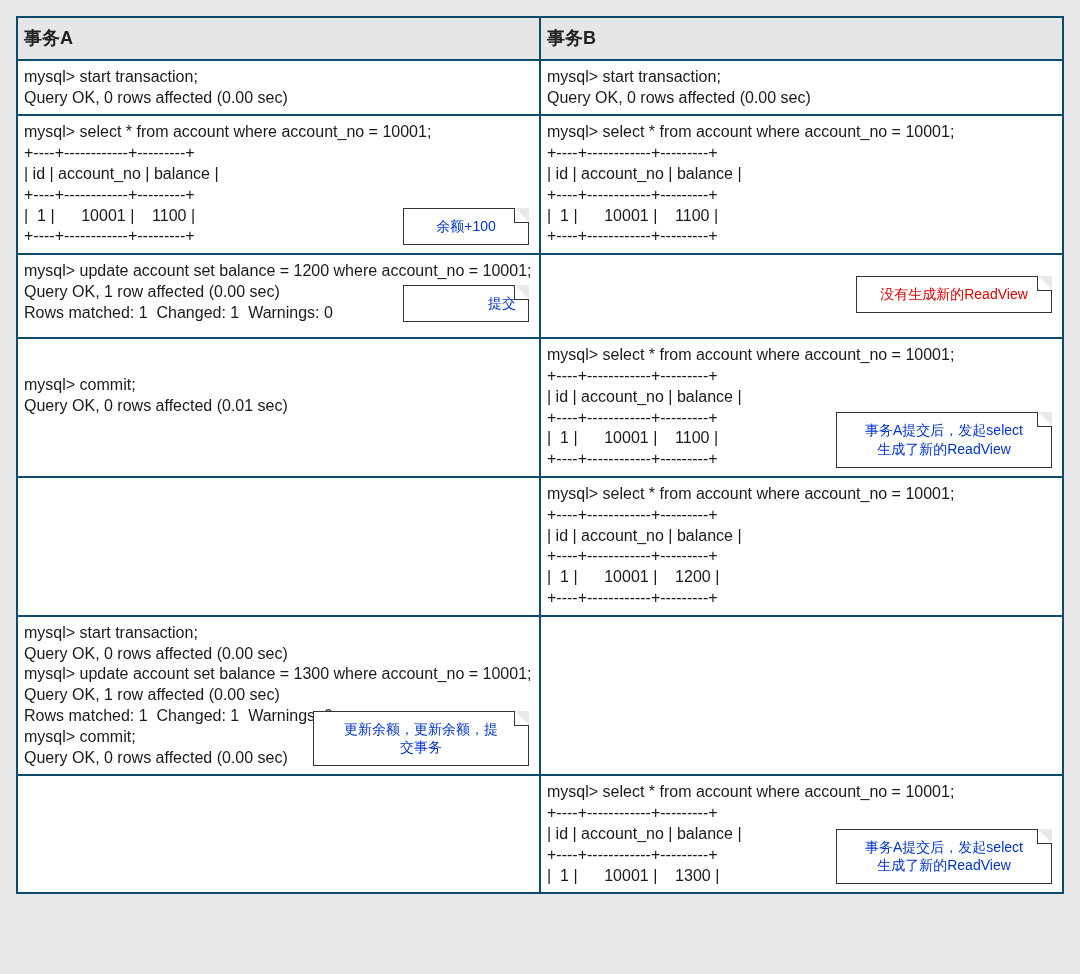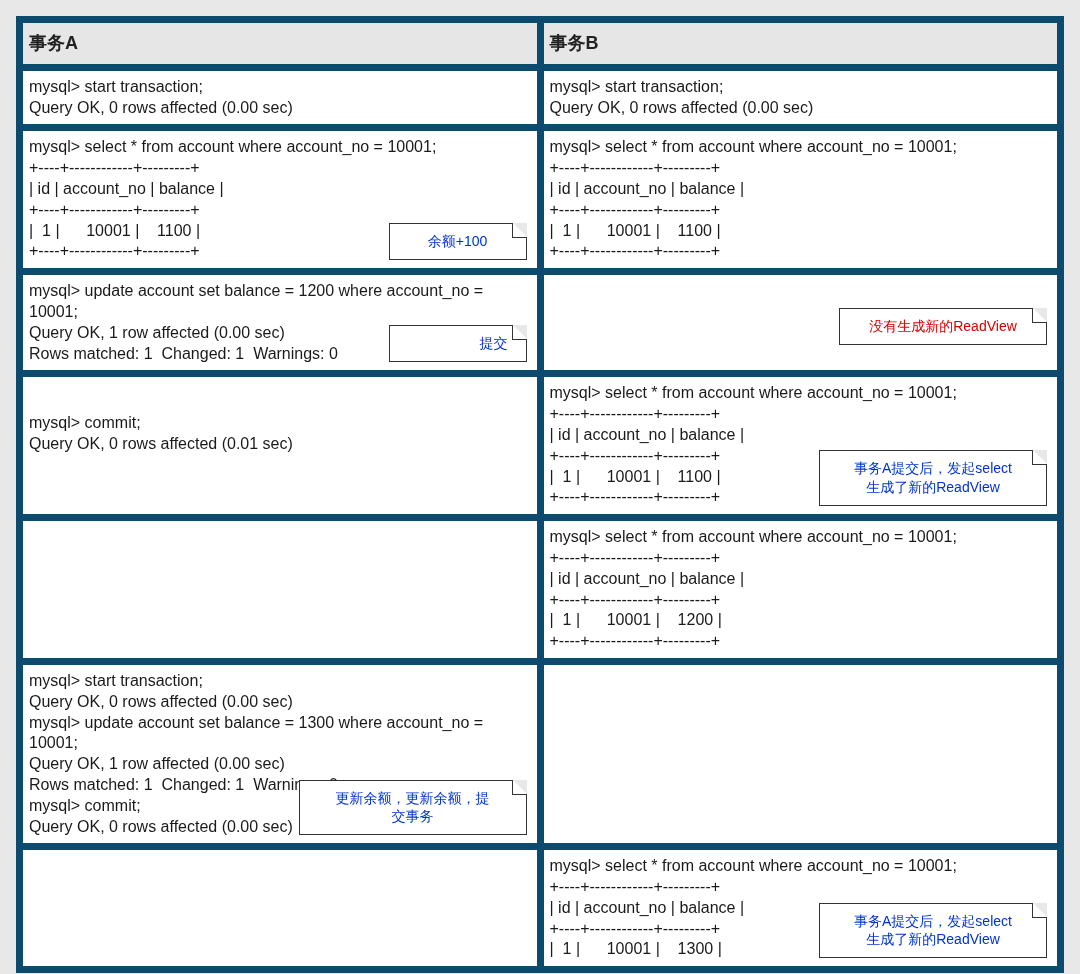--- a/index.html
+++ b/index.html
@@ -10,21 +10,21 @@
     font-size: 16px;
     color: #222;
   }
   table.comp {
     width: 1048px;
     border-collapse: collapse;
     background: #fff;
     table-layout: fixed;
   }
   table.comp th, table.comp td {
-    border: 7px solid #0c4a6e;
+    border: 2px solid #0c4a6e;
     padding: 6px 6px 6px 6px;
     vertical-align: top;
     text-align: left;
     position: relative;
     font-weight: normal;
   }
   table.comp th {
     background: #e6e6e6;
     font-weight: 600;
     font-size: 18px;
@@ -37,21 +37,21 @@
     color: #1a1a1a;
     position: relative;
     min-height: 1em;
   }
   .note {
     position: absolute;
     right: 4px;
     background: #fff;
     border: 1px solid #333;
     font-size: 14px;
-    padding: 8px 18px;
+    padding: 8px 12px;
     line-height: 1.35;
     text-align: center;
     min-width: 80px;
   }
   .note::before {
     content: "";
     position: absolute;
     top: -1px;
     right: -1px;
     width: 14px;
@@ -116,21 +116,21 @@
 +----+------------+---------+</div>
         </td>
       </tr>
       <tr>
         <td>
           <div class="cell-inner">mysql&gt; update account set balance = 1200 where account_no = 10001;
 Query OK, 1 row affected (0.00 sec)
 Rows matched: 1  Changed: 1  Warnings: 0<div class="note blue" style="bottom: 2px; width: 100px; white-space: pre-line; text-align: right;">提交</div></div>
         </td>
         <td>
-          <div class="cell-inner" style="min-height: 70px;"><div class="note red" style="bottom: 6px; width: 170px; white-space: pre-line; margin-left: 28px;">没有生成新的ReadView</div></div>
+          <div class="cell-inner" style="min-height: 70px;"><div class="note red" style="bottom: 18px; width: 170px; white-space: pre-line; margin-left: 28px;">没有生成新的ReadView</div></div>
         </td>
       </tr>
       <tr>
         <td>
           <div class="cell-inner" style="padding-top: 30px;">mysql&gt; commit;
 Query OK, 0 rows affected (0.01 sec)</div>
         </td>
         <td>
           <div class="cell-inner">mysql&gt; select * from account where account_no = 10001;
 +----+------------+---------+

